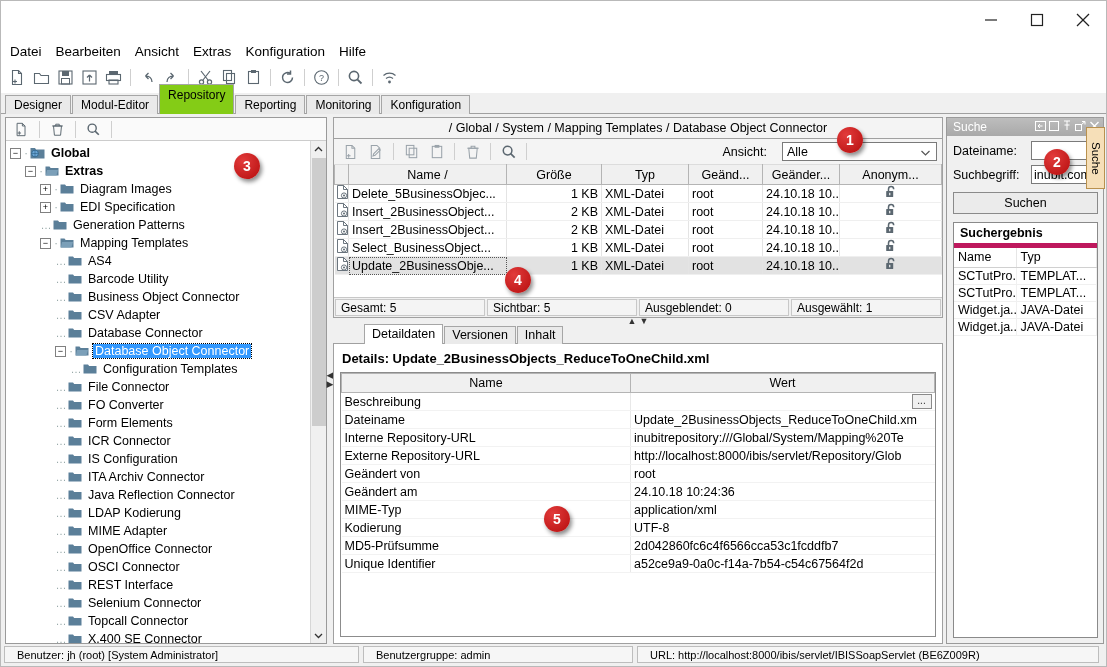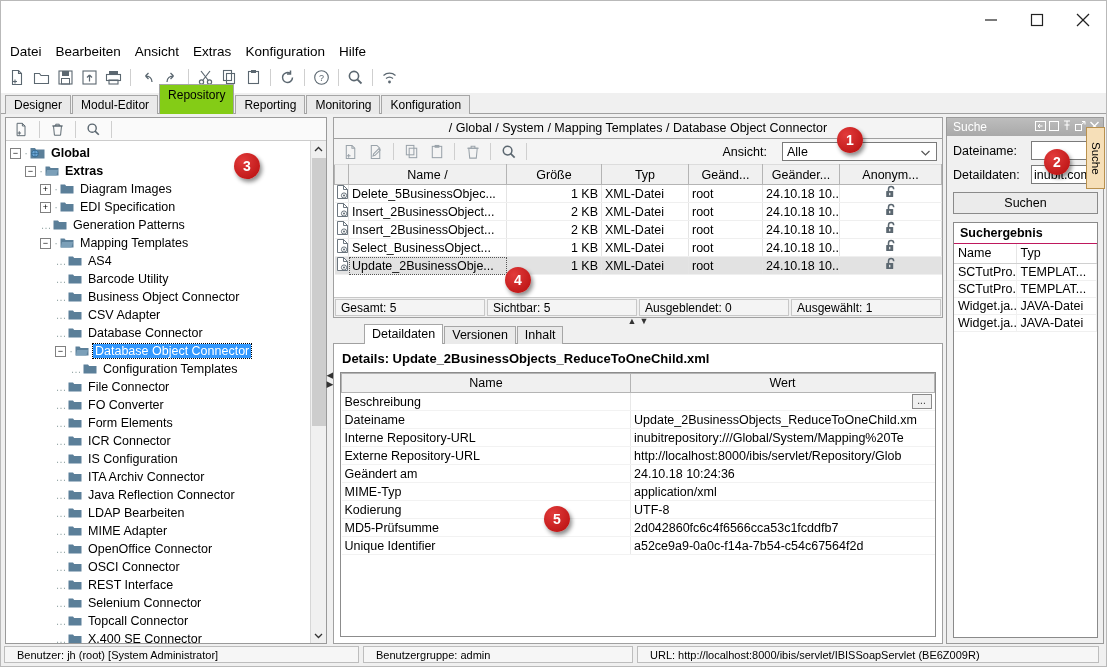--- a/index.html
+++ b/index.html
@@ -294,21 +294,21 @@
     border: 1px solid #7a7a7a; background: #fff; height: 19px;
     font-size: 12.5px; padding: 0 2px; display:flex; align-items:center;
     margin-left: auto; width: 67px; overflow:hidden;
   }
   .btn {
     height: 22px; border: 1px solid #8a8a8a; background: #ebebeb;
     display: flex; align-items: center; justify-content: center;
     font-size: 12.5px; margin: 3px 0 8px 0;
   }
   .resultbox { flex: 1 1 auto; background: #fff; border: 1px solid #8a8a8a; min-height:0; overflow:hidden;}
-  .resulthdr { font-weight: bold; font-size: 12.5px; padding: 3px 0 3px 6px; border-bottom: 1px solid #be185d;}
+  .resulthdr { font-weight: bold; font-size: 12.5px; padding: 3px 0 3px 6px; border-bottom: 5px solid #be185d;}
   table.rgrid { border-collapse: collapse; width: 100%; table-layout: fixed; }
   table.rgrid th {
     font-weight: normal; font-size: 12.5px; height: 19px;
     border-bottom: 1px solid #d0d0d0; border-right: 1px solid #e6e6e6;
     text-align: left; padding-left: 4px;
   }
   table.rgrid td {
     font-size: 12.5px; height: 17px; padding-left: 4px;
     border-bottom: 1px solid #f0f0f0; border-right: 1px solid #f0f0f0;
     white-space: nowrap; overflow: hidden;
@@ -706,21 +706,21 @@
               </span>
               <span class="lbl">Java Reflection Connector</span>
             </div>
             <div class="trow" style="padding-left: 45px;">
               <span class="nodash">…</span>
               <span class="folder">
                 <svg width="14" height="12" viewBox="0 0 14 12">
                   <path d="M0.5 1.5h4.5l1.2 1.6h7.3v7.4H0.5z" fill="#5b7f99"></path>
                 </svg>
               </span>
-              <span class="lbl">LDAP Bearbeiten</span>
+              <span class="lbl">LDAP Kodierung</span>
             </div>
             <div class="trow" style="padding-left: 45px;">
               <span class="nodash">…</span>
               <span class="folder">
                 <svg width="14" height="12" viewBox="0 0 14 12">
                   <path d="M0.5 1.5h4.5l1.2 1.6h7.3v7.4H0.5z" fill="#5b7f99"></path>
                 </svg>
               </span>
               <span class="lbl">MIME Adapter</span>
             </div>
@@ -1027,20 +1027,24 @@
                   </tr>
                   <tr>
                     <td class="k">Interne Repository-URL</td>
                     <td>inubitrepository:///Global/System/Mapping%20Te</td>
                   </tr>
                   <tr>
                     <td class="k">Externe Repository-URL</td>
                     <td>http://localhost:8000/ibis/servlet/Repository/Glob</td>
                   </tr>
                   <tr>
+                    <td class="k">Geändert von</td>
+                    <td>root</td>
+                  </tr>
+                  <tr>
                     <td class="k">Geändert am</td>
                     <td>24.10.18 10:24:36</td>
                   </tr>
                   <tr>
                     <td class="k">MIME-Typ</td>
                     <td>application/xml</td>
                   </tr>
                   <tr>
                     <td class="k">Kodierung</td>
                     <td>UTF-8</td>
@@ -1092,21 +1096,21 @@
               </svg>
           </span>
         </span>
       </div>
       <div class="rp-body">
         <div class="frow">
           <label>Dateiname:</label>
           <div class="fin"></div>
         </div>
         <div class="frow">
-          <label>Detaildaten:</label>
+          <label>Suchbegriff:</label>
           <div class="fin">inubit.com</div>
         </div>
         <div class="btn">Suchen</div>
         <div class="resultbox">
           <div class="resulthdr">Suchergebnis</div>
           <table class="rgrid">
             <colgroup>
                 <col style="width:62px">
                 <col>
               </colgroup>

